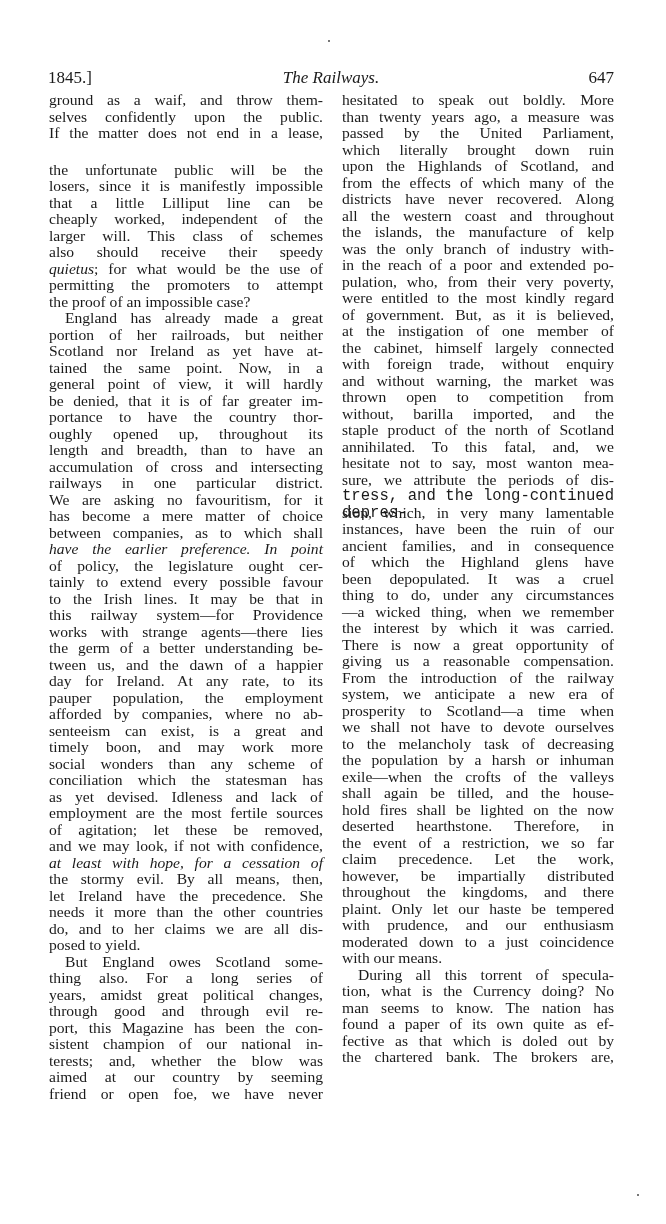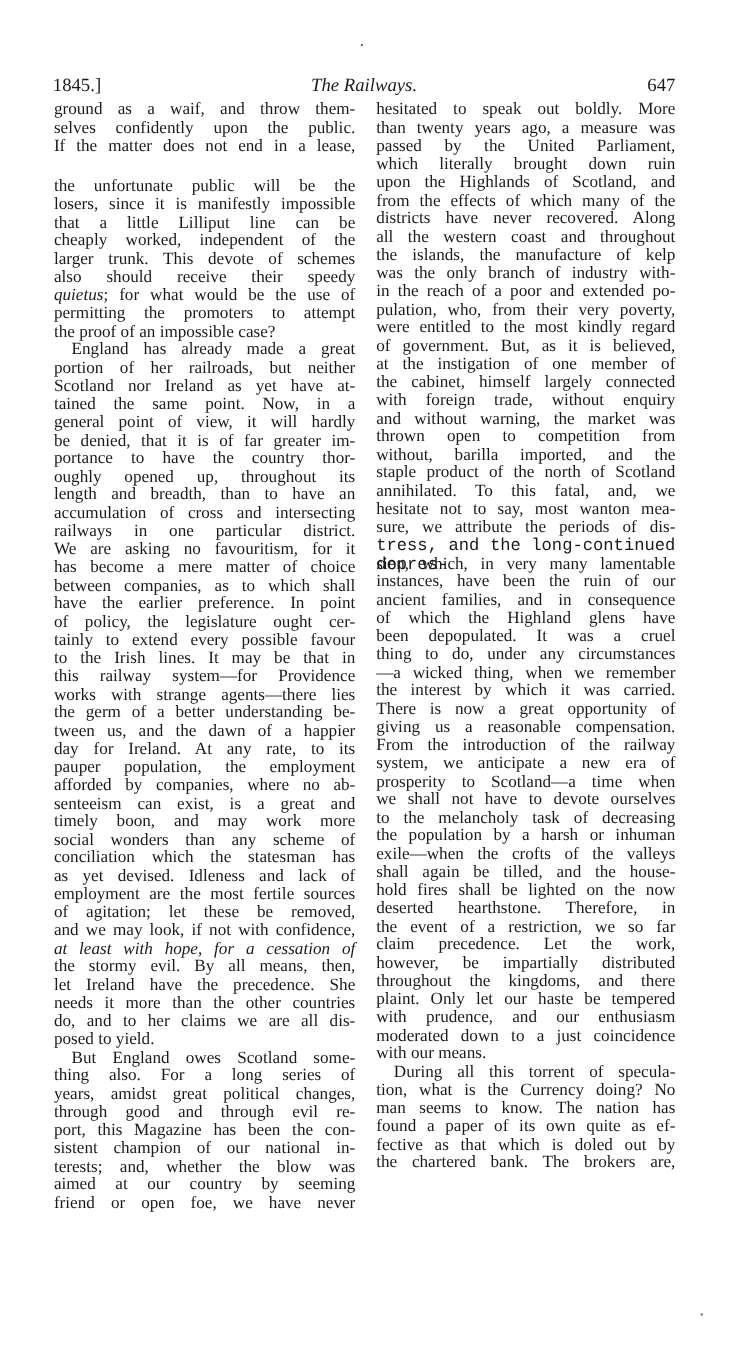--- a/index.html
+++ b/index.html
@@ -87,40 +87,40 @@
 </div>
 
 <div class="column left" id="col-left">
     <span class="line" style="white-space: normal; word-spacing: 0px;">ground as a waif, and throw them-</span>
     <span class="line" style="white-space: normal; word-spacing: 0px;">selves confidently upon the public.</span>
     <span class="line" style="white-space: normal; word-spacing: 0px;">If the matter does not end in a lease,</span>
     <span class="line" style="white-space: normal; word-spacing: 0px; margin-top: 20px;">the unfortunate public will be the</span>
     <span class="line" style="white-space: normal; word-spacing: 0px;">losers, since it is manifestly impossible</span>
     <span class="line" style="white-space: normal; word-spacing: 0px;">that a little Lilliput line can be</span>
     <span class="line" style="white-space: normal; word-spacing: 0px;">cheaply worked, independent of the</span>
-    <span class="line" style="white-space: normal; word-spacing: 0px;">larger trunk. This devote of schemes</span>
+    <span class="line" style="white-space: normal; word-spacing: 0px;">larger will. This class of schemes</span>
     <span class="line" style="white-space: normal; word-spacing: 0px;">also should receive their speedy</span>
     <span class="line" style="white-space: normal; word-spacing: 0px;"><em>quietus</em><span>; for what would be the use of</span></span>
     <span class="line" style="white-space: normal; word-spacing: 0px;">permitting the promoters to attempt</span>
     <span class="line last">the proof of an impossible case?</span>
     <span class="line indent" style="white-space: normal; word-spacing: 0px;">England has already made a great</span>
     <span class="line" style="white-space: normal; word-spacing: 0px;">portion of her railroads, but neither</span>
     <span class="line" style="white-space: normal; word-spacing: 0px;">Scotland nor Ireland as yet have at-</span>
     <span class="line" style="white-space: normal; word-spacing: 0px;">tained the same point. Now, in a</span>
     <span class="line" style="white-space: normal; word-spacing: 0px;">general point of view, it will hardly</span>
     <span class="line" style="white-space: normal; word-spacing: 0px;">be denied, that it is of far greater im-</span>
     <span class="line" style="white-space: normal; word-spacing: 0px;">portance to have the country thor-</span>
     <span class="line" style="white-space: normal; word-spacing: 0px;">oughly opened up, throughout its</span>
     <span class="line" style="white-space: normal; word-spacing: 0px;">length and breadth, than to have an</span>
     <span class="line" style="white-space: normal; word-spacing: 0px;">accumulation of cross and intersecting</span>
     <span class="line" style="white-space: normal; word-spacing: 0px;">railways in one particular district.</span>
     <span class="line" style="white-space: normal; word-spacing: 0px;">We are asking no favouritism, for it</span>
     <span class="line" style="white-space: normal; word-spacing: 0px;">has become a mere matter of choice</span>
     <span class="line" style="white-space: normal; word-spacing: 0px;">between companies, as to which shall</span>
-    <span class="line" style="white-space: normal; word-spacing: 0px;">have the earlier preference. In point</span>
+    <span class="line" style="white-space: normal; word-spacing: 0px; font-style: italic;">have the earlier preference. In point</span>
     <span class="line" style="white-space: normal; word-spacing: 0px;">of policy, the legislature ought cer-</span>
     <span class="line" style="white-space: normal; word-spacing: 0px;">tainly to extend every possible favour</span>
     <span class="line" style="white-space: normal; word-spacing: 0px;">to the Irish lines. It may be that in</span>
     <span class="line" style="white-space: normal; word-spacing: 0px;">this railway system—for Providence</span>
     <span class="line" style="white-space: normal; word-spacing: 0px;">works with strange agents—there lies</span>
     <span class="line" style="white-space: normal; word-spacing: 0px;">the germ of a better understanding be-</span>
     <span class="line" style="white-space: normal; word-spacing: 0px;">tween us, and the dawn of a happier</span>
     <span class="line" style="white-space: normal; word-spacing: 0px;">day for Ireland. At any rate, to its</span>
     <span class="line" style="white-space: normal; word-spacing: 0px;">pauper population, the employment</span>
     <span class="line" style="white-space: normal; word-spacing: 0px;">afforded by companies, where no ab-</span>

